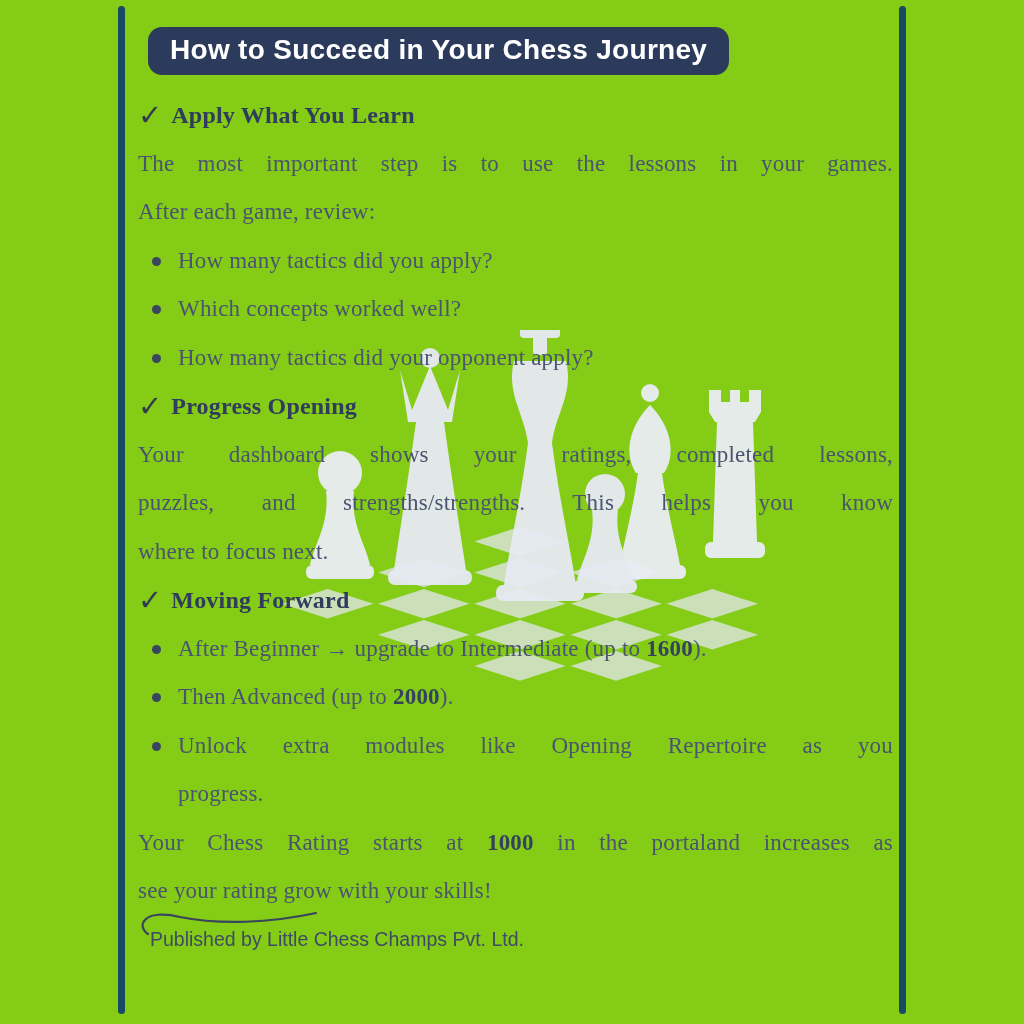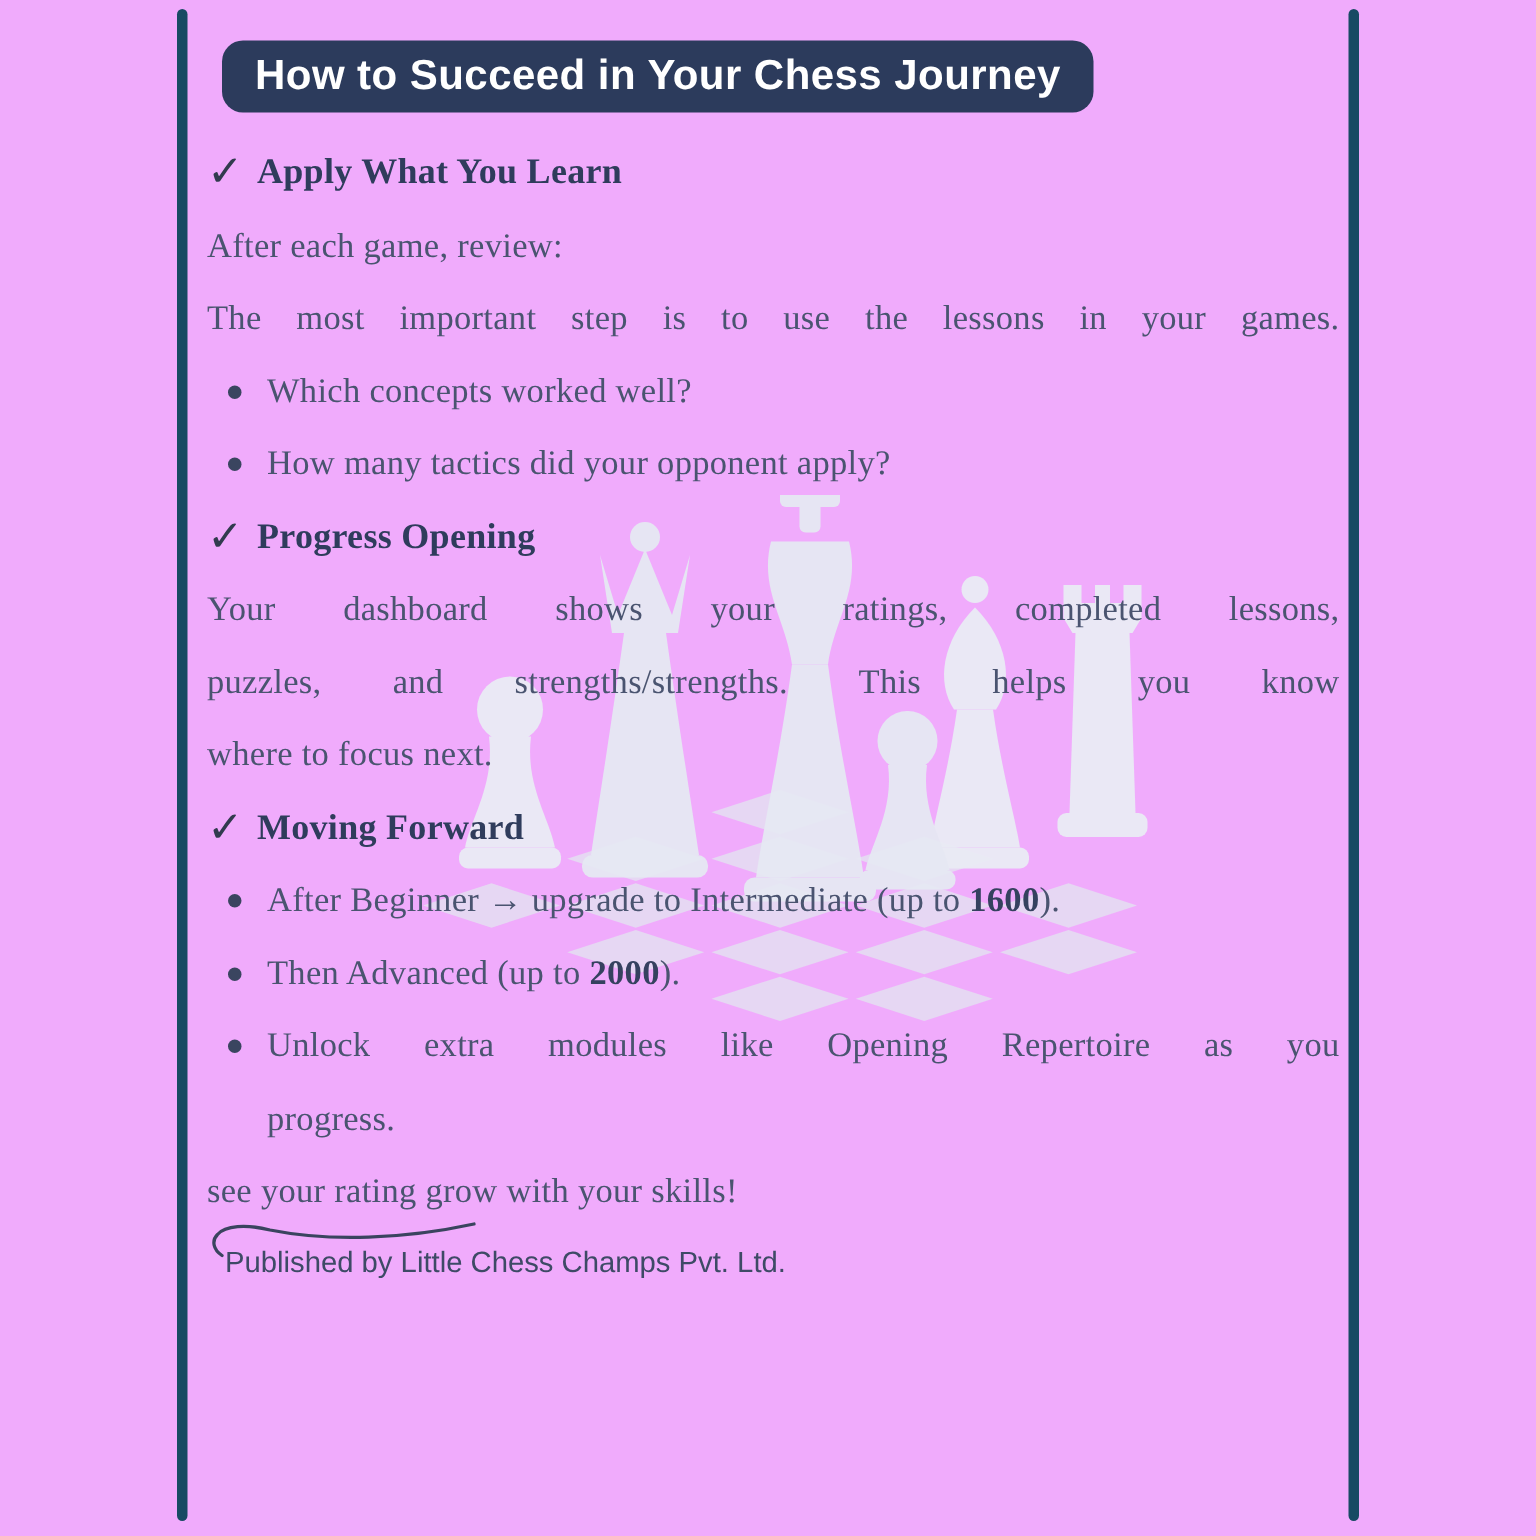--- a/index.html
+++ b/index.html
@@ -1,19 +1,19 @@
 <!DOCTYPE html>
 <html><head>
 <meta charset="utf-8">
 <style>
   html,body{margin:0;padding:0;}
   .page{
     position:relative;
     width:1024px;height:1024px;
-    background:#f0abfc;
+    background:#84cc16;
     font-family:"Liberation Sans", sans-serif;
     overflow:hidden;
   }
   .vline{
     position:absolute;top:6px;bottom:10px;width:7px;
     background:#174a63;border-radius:4px;
   }
   .vline-left{left:118px;}
   .vline-right{left:899px;}
   .watermark{position:absolute;left:180px;top:330px;z-index:0;}
@@ -116,42 +116,44 @@
   </svg>
 
   <div class="content">
 
     <div class="banner">How to Succeed in Your Chess Journey</div>
 
     <div class="lines">
 
       <div class="tline heading"><span class="check">✓</span><span>Apply What You Learn</span></div>
 
+      <div class="tline stretch">The most important step is to use the lessons in your games.</div>
       <div class="tline">After each game, review:</div>
-      <div class="tline stretch">The most important step is to use the lessons in your games.</div>
 
+      <div class="tline bullet">How many tactics did you apply?</div>
       <div class="tline bullet">Which concepts worked well?</div>
       <div class="tline bullet">How many tactics did your opponent apply?</div>
 
       <div class="tline heading"><span class="check">✓</span><span>Progress Opening</span></div>
 
       <div class="tline stretch">Your dashboard shows your ratings, completed lessons,</div>
       <div class="tline stretch">puzzles, and strengths/strengths. This helps you know</div>
       <div class="tline">where to focus next.</div>
 
       <div class="tline heading"><span class="check">✓</span><span>Moving Forward</span></div>
 
       <div class="tline bullet"><span>After Beginner → upgrade to Intermediate (up to </span><b>1600</b><span>).</span></div>
       <div class="tline bullet"><span>Then Advanced (up to </span><b>2000</b><span>).</span></div>
 
       <div class="bullet multi">
         <div class="tline stretch">Unlock extra modules like Opening Repertoire as you</div>
         <div class="tline">progress.</div>
       </div>
 
+      <div class="tline stretch"><span>Your Chess Rating starts at </span><b>1000</b><span> in the portaland increases as</span></div>
       <div class="tline">see your rating grow with your skills!</div>
 
     </div>
 
     <div class="footer">
       <svg class="swoosh" width="180" height="26" viewBox="0 0 180 26">
         <path d="M8,24 C2,20 1,14 5,10 M5,10 C10,4 24,3 40,7 C80,15 130,13 176,3" stroke="#3a445f" stroke-width="2.2" fill="none" stroke-linecap="round"></path>
       </svg>
       <span>Published by Little Chess Champs Pvt. Ltd.</span>
     </div>

